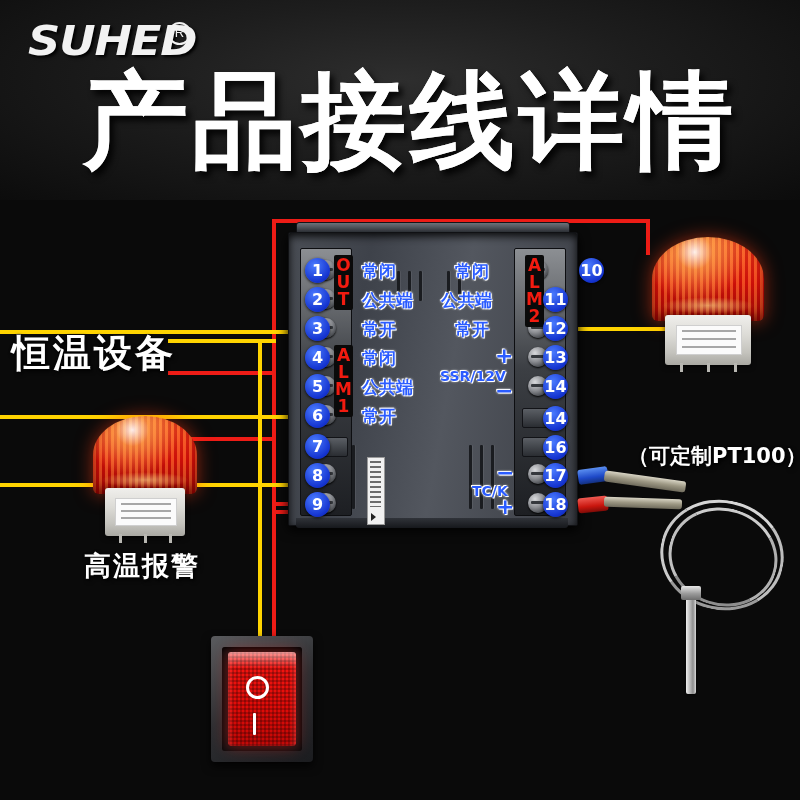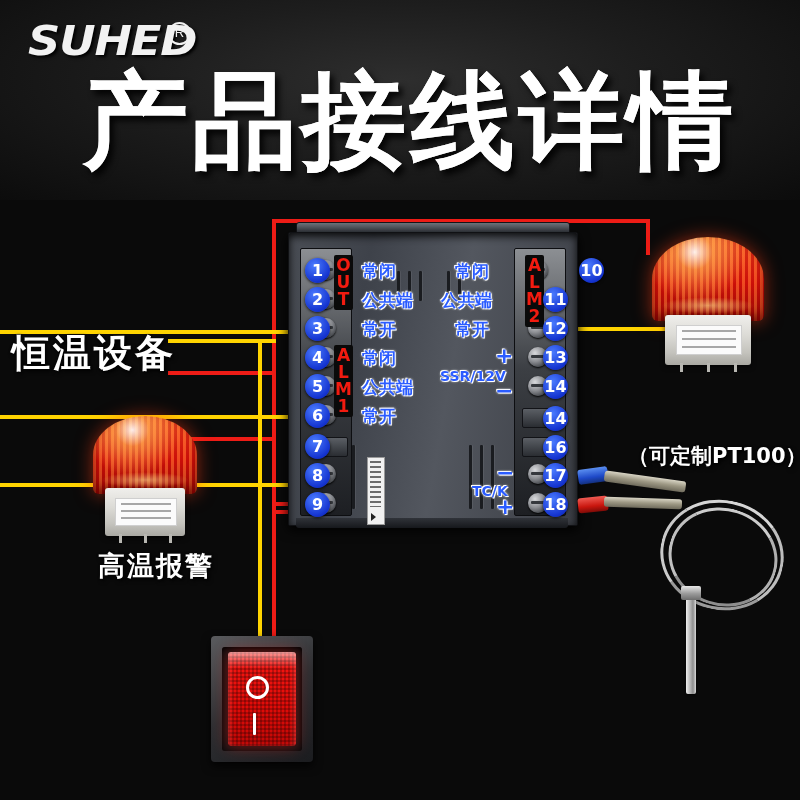--- a/index.html
+++ b/index.html
@@ -279,21 +279,21 @@
     <div class="base" style="left:12px;top:72px;width:80px;height:48px;"></div>
     <div class="blabel" style="left:22px;top:82px;width:60px;height:26px;">
       <i style="top:4px;"></i>
         <i style="top:11px;"></i>
         <i style="top:18px;"></i>
     </div>
     <div class="foot" style="left:26px;top:118px;height:9px;"></div>
     <div class="foot" style="left:51px;top:118px;height:9px;"></div>
     <div class="foot" style="left:76px;top:118px;height:9px;"></div>
   </div>
-  <div class="cap" style="left:98px;top:548px;font-size:27px;letter-spacing:2px;">高温报警</div>
+  <div class="cap" style="left:84px;top:548px;font-size:27px;letter-spacing:2px;">高温报警</div>
 
   <div class="beacon" style="left:652px;top:237px;width:112px;height:132px;">
     <div class="dome" style="width:112px;height:84px;"></div>
     <div class="base" style="left:13px;top:78px;width:86px;height:50px;"></div>
     <div class="blabel" style="left:24px;top:88px;width:64px;height:28px;">
       <i style="top:4px;"></i>
         <i style="top:12px;"></i>
         <i style="top:20px;"></i>
     </div>
     <div class="foot" style="left:28px;top:126px;height:9px;"></div>

